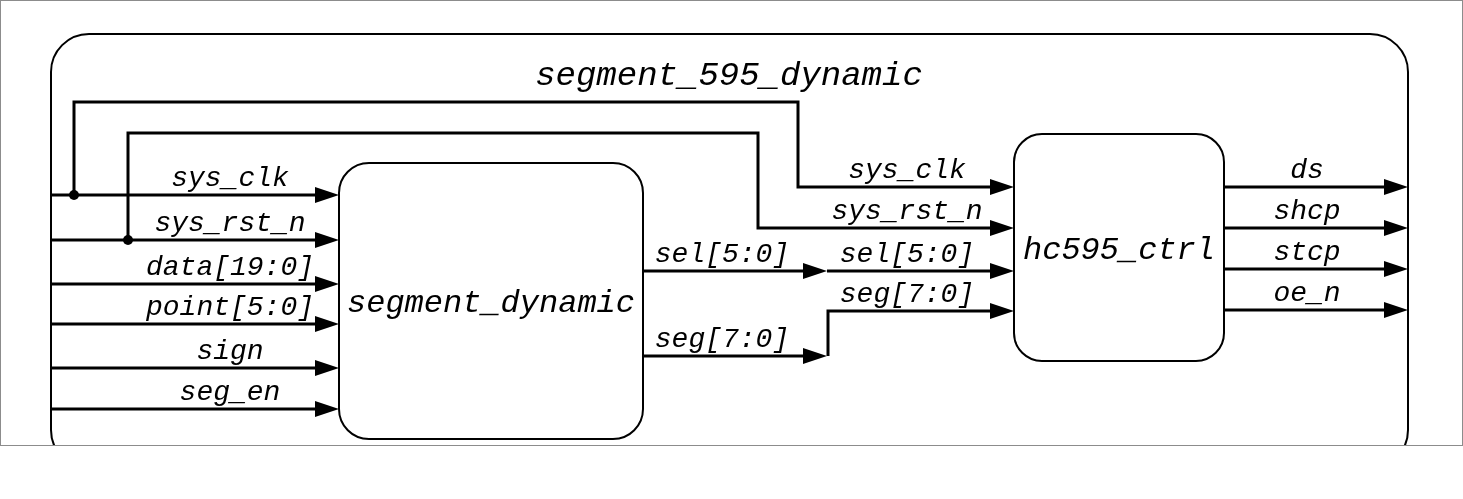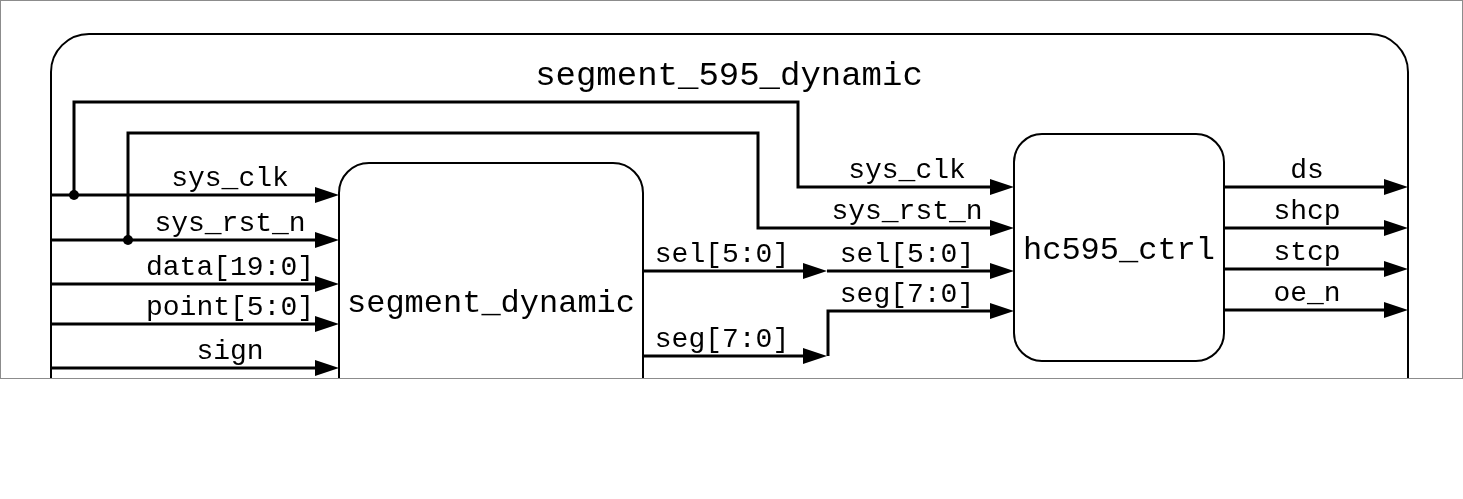--- a/index.html
+++ b/index.html
@@ -3,25 +3,26 @@
 <meta charset="utf-8">
 <style>
   html, body {
     margin: 0;
     padding: 0;
     background: #ffffff;
   }
   .screen {
     position: relative;
     width: 1463px;
-    height: 379px;
+    height: 446px;
     box-sizing: border-box;
     border: 1px solid #8c8c8c;
     background: #ffffff;
     overflow: hidden;
+    font-style: italic;
   }
   svg {
     position: absolute;
     left: 0;
     top: 0;
   }
   .wire {
     stroke: #000000;
     stroke-width: 3;
     fill: none;

